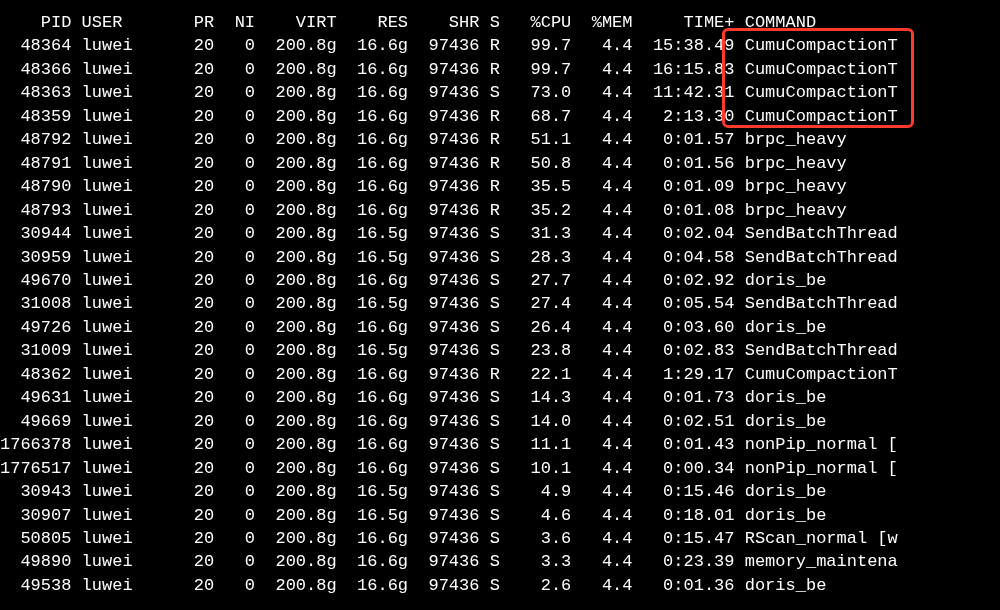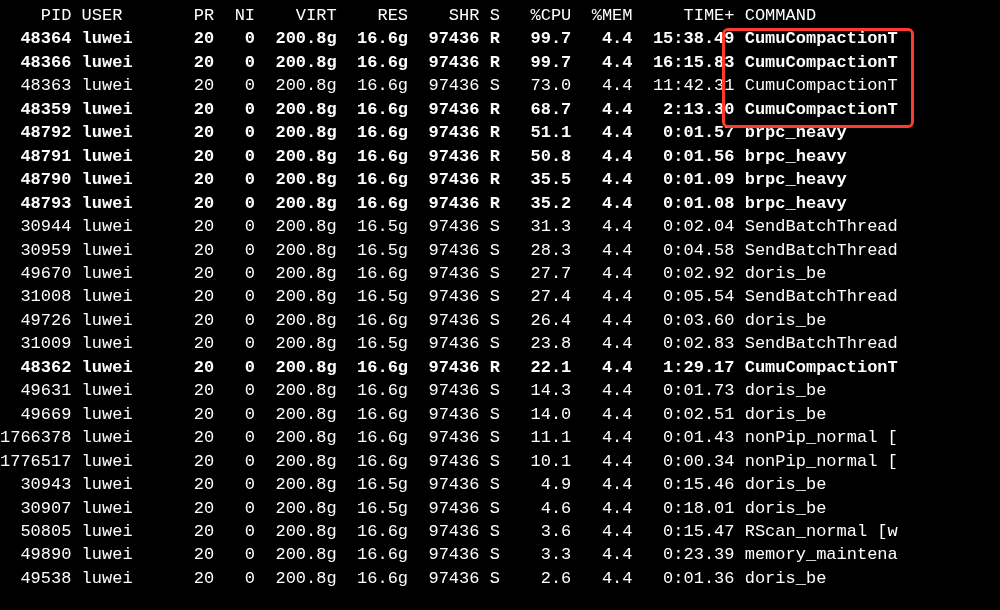--- a/index.html
+++ b/index.html
@@ -7,28 +7,28 @@
     background:#000;
     color:#fff;
     font-family: "Menlo","Consolas","Courier New",monospace;
     font-size:17px;
     line-height:1.38;
     width:1000px;
     height:610px;
     overflow:hidden;
   }
   .term {
-    padding-top:4px;
+    padding-top:11px;
     white-space:pre;
   }
   .hdr {
     background:#000;
     color:#fff;
   }
-  .bold { font-weight:700; }
+  .bold { font-weight:400; }
   .row { display:block; position:relative; }
   .highlight-box {
     position:absolute;
     border:3px solid #ff3b2f;
     border-radius:6px;
     pointer-events:none;
     left:722px;
     top:28px;
     width:186px;
     height:94px;

